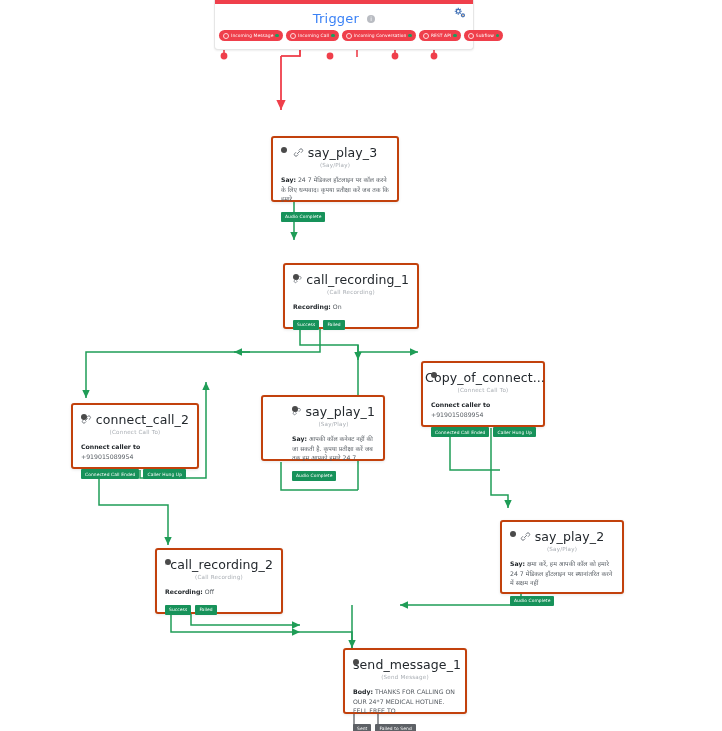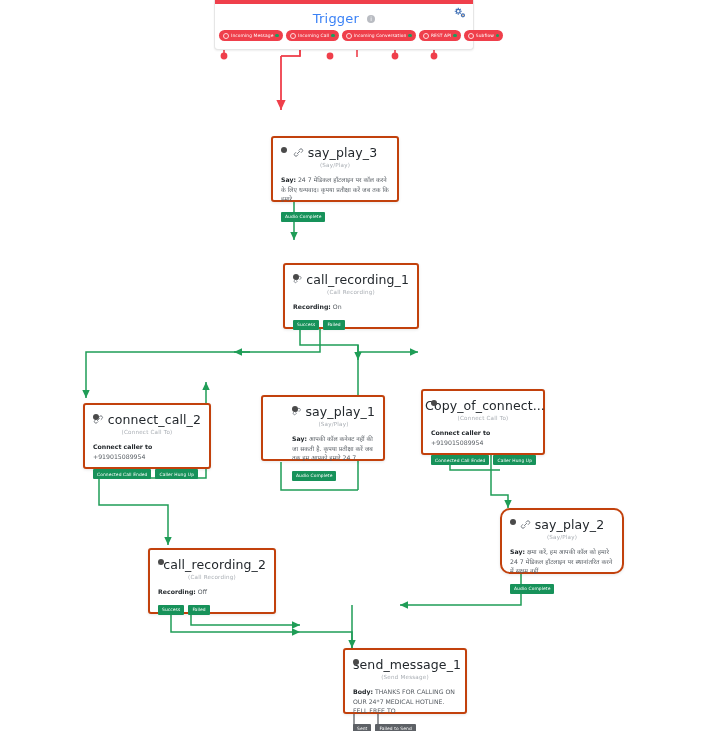--- a/index.html
+++ b/index.html
@@ -337,21 +337,21 @@
     <div class="node-body">
       <b>Recording:</b>
       <span class="dim">On</span>
     </div>
     <div class="node-foot">
       <span class="obadge">Success</span>
       <span class="obadge">Failed</span>
     </div>
   </div>
 
-  <div class="node" style="left:71px; top:403px; width:128px; height:66px;margin-left:12px;">
+  <div class="node" style="left:71px; top:403px; width:128px; height:66px;">
     <div class="node-head">
       <span class="node-dot"></span>
       <svg class="node-icon" viewBox="0 0 24 24">
         <g fill="none" stroke="#6b7178" stroke-width="2" stroke-linecap="round">
           <path d="M9.5 14.5l5-5"></path>
             <path d="M13 7l2-2a3.5 3.5 0 015 5l-2 2"></path>
           <path d="M11 17l-2 2a3.5 3.5 0 01-5-5l2-2"></path>
         </g>
       </svg>
       <span class="node-title">connect_call_2</span>
@@ -382,21 +382,21 @@
     <div class="node-sub">(Say/Play)</div>
     <div class="node-body">
       <b>Say:</b>
       <span class="dim">आपकी कॉल कनेक्ट नहीं की जा सकती है. कृपया प्रतीक्षा करें जब तक हम आपको हमारे 24 7</span>
     </div>
     <div class="node-foot">
       <span class="obadge">Audio Complete</span>
     </div>
   </div>
 
-  <div class="node" style="left:421px; top:361px; width:124px; height:66px;margin-top:28px;">
+  <div class="node" style="left:421px; top:361px; width:124px; height:66px;">
     <div class="node-head">
       <span class="node-dot"></span>
       <svg class="node-icon" viewBox="0 0 24 24">
         <g fill="none" stroke="#6b7178" stroke-width="2" stroke-linecap="round">
           <path d="M9.5 14.5l5-5"></path>
             <path d="M13 7l2-2a3.5 3.5 0 015 5l-2 2"></path>
           <path d="M11 17l-2 2a3.5 3.5 0 01-5-5l2-2"></path>
         </g>
       </svg>
       <span class="node-title">Copy_of_connect...</span>
@@ -405,21 +405,21 @@
     <div class="node-body">
       <b>Connect caller to</b>
       <span class="dim">+919015089954</span>
     </div>
     <div class="node-foot">
       <span class="obadge">Connected Call Ended</span>
       <span class="obadge">Caller Hung Up</span>
     </div>
   </div>
 
-  <div class="node" style="left:500px; top:508px; width:124px; height:66px;border-radius:10px;">
+  <div class="node" style="left:500px; top:520px; width:124px; height:74px;">
     <div class="node-head">
       <span class="node-dot"></span>
       <svg class="node-icon" viewBox="0 0 24 24">
         <g fill="none" stroke="#6b7178" stroke-width="2" stroke-linecap="round">
           <path d="M9.5 14.5l5-5"></path>
             <path d="M13 7l2-2a3.5 3.5 0 015 5l-2 2"></path>
           <path d="M11 17l-2 2a3.5 3.5 0 01-5-5l2-2"></path>
         </g>
       </svg>
       <span class="node-title">say_play_2</span>
@@ -427,21 +427,21 @@
     <div class="node-sub">(Say/Play)</div>
     <div class="node-body">
       <b>Say:</b>
       <span class="dim">क्षमा करें, हम आपकी कॉल को हमारे 24 7 मेडिकल हॉटलाइन पर स्थानांतरित करने में सक्षम नहीं</span>
     </div>
     <div class="node-foot">
       <span class="obadge">Audio Complete</span>
     </div>
   </div>
 
-  <div class="node" style="left:148px; top:548px; width:128px; height:66px;">
+  <div class="node" style="left:155px; top:548px; width:128px; height:66px;">
     <div class="node-head">
       <span class="node-dot"></span>
       <svg class="node-icon" viewBox="0 0 24 24">
         <g fill="none" stroke="#6b7178" stroke-width="2" stroke-linecap="round">
           <path d="M9.5 14.5l5-5"></path>
             <path d="M13 7l2-2a3.5 3.5 0 015 5l-2 2"></path>
           <path d="M11 17l-2 2a3.5 3.5 0 01-5-5l2-2"></path>
         </g>
       </svg>
       <span class="node-title">call_recording_2</span>

